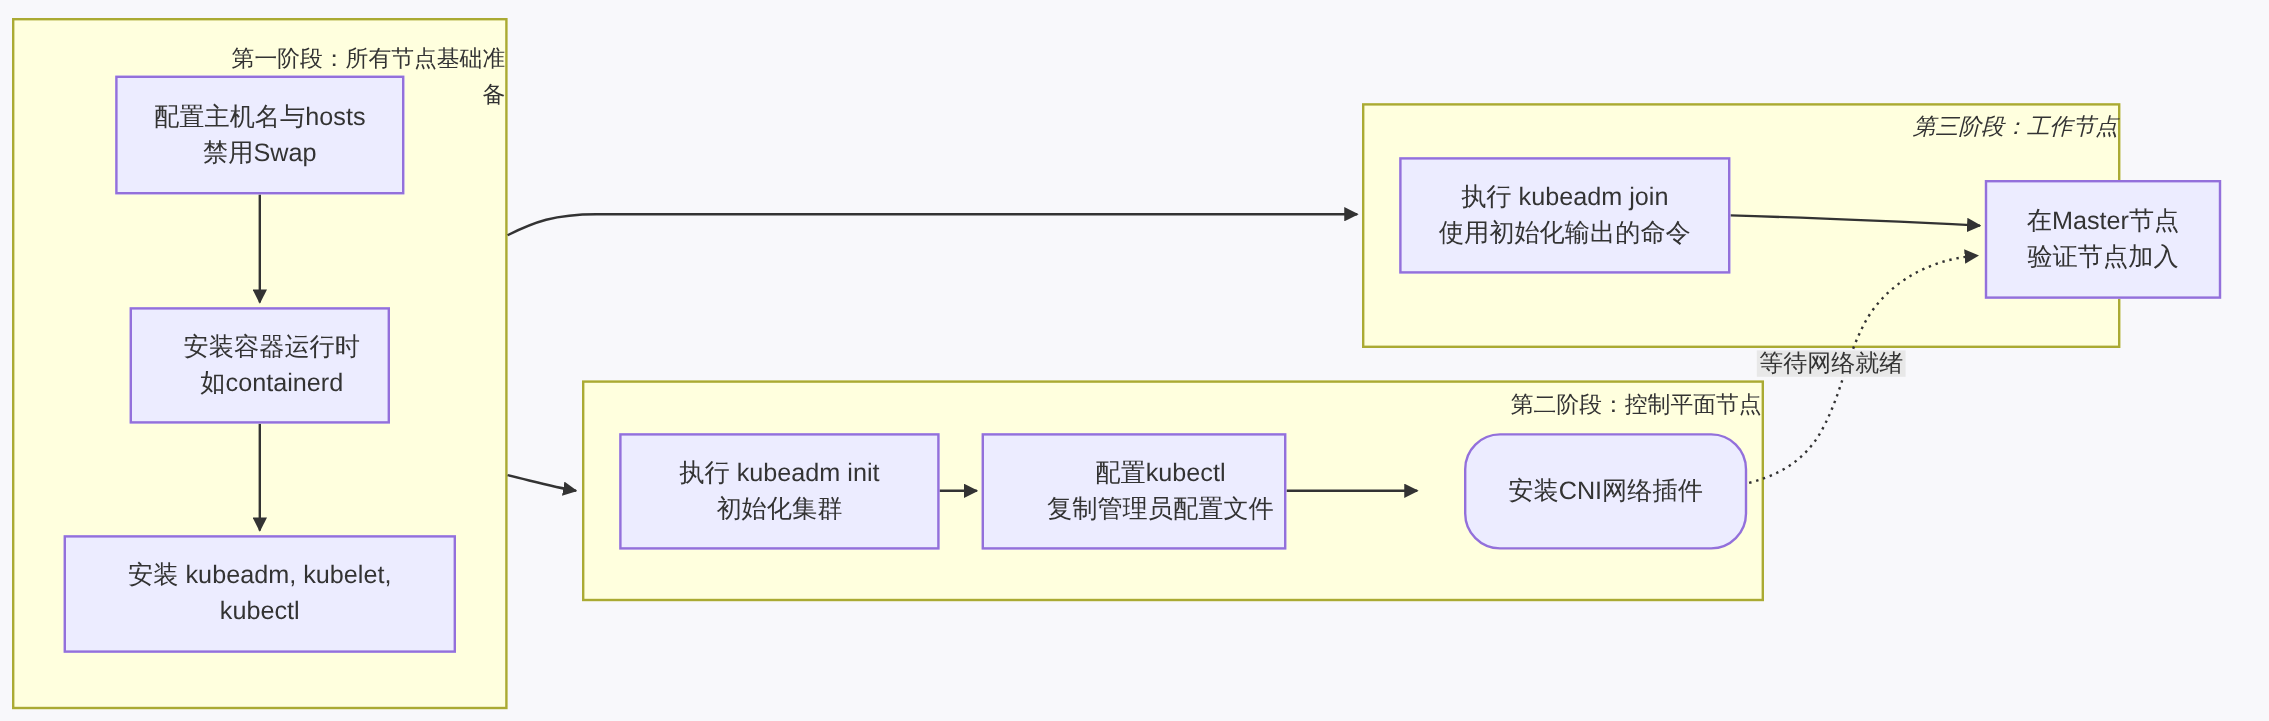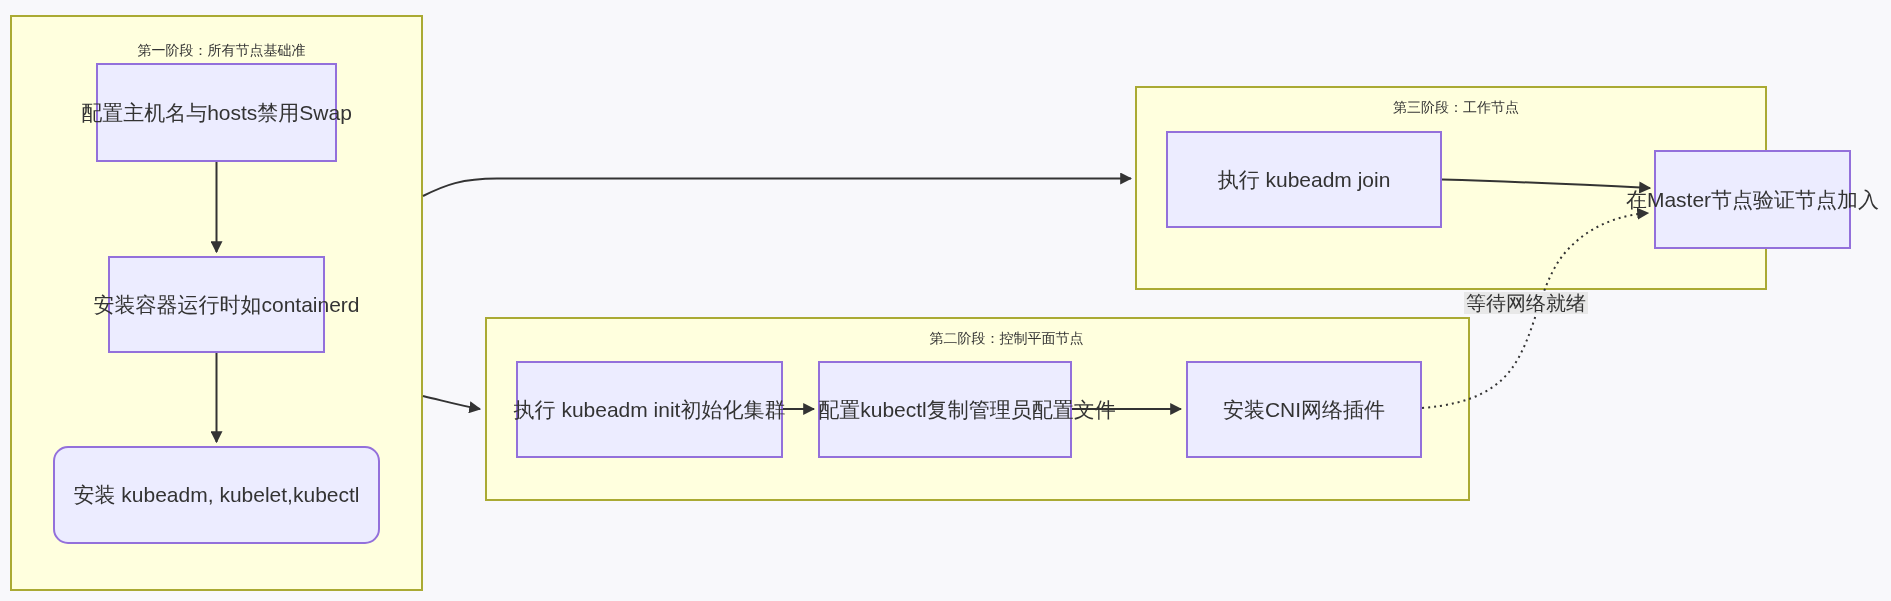--- a/index.html
+++ b/index.html
@@ -10,25 +10,25 @@
     --node-border:#9370db;
     --edge:#333333;
     --text:#333333;
     --edge-label-bg:#e8e8e8;
   }
   html,body{margin:0;padding:0;}
   body{background:var(--background);font-family:"Liberation Sans","DejaVu Sans",sans-serif;color:var(--text);}
   .canvas{position:relative;width:1891px;height:601px;background:var(--background);overflow:hidden;}
 
   .cluster{position:absolute;background:var(--cluster-fill);border:2px solid var(--cluster-border);box-sizing:border-box;z-index:1;}
-  .cluster-title{position:absolute;left:10px;right:0;text-align:center;font-size:14px;line-height:30px;color:var(--text);white-space:nowrap;}
+  .cluster-title{position:absolute;left:10px;right:0;text-align:right;font-size:19px;line-height:30px;color:var(--text);white-space:nowrap;}
   .cluster-title.wrap{white-space:normal;}
 
   .node{position:absolute;background:var(--node-fill);border:2px solid var(--node-border);box-sizing:border-box;
-        display:flex;flex-direction:row;justify-content:center;align-items:center;
+        display:flex;flex-direction:column;justify-content:center;align-items:center;
         font-size:21px;line-height:30px;text-align:center;z-index:3;}
   .node span{display:block;white-space:nowrap;}
 
   svg.edges{position:absolute;left:0;top:0;z-index:2;pointer-events:none;}
   .edge{fill:none;stroke:var(--edge);stroke-width:2;marker-end:url(#arrowhead);}
   .edge.dotted{stroke-dasharray:2 4;}
 
   .edge-label{position:absolute;background:var(--edge-label-bg);font-size:20px;line-height:22px;padding:0 2px;
               white-space:nowrap;z-index:4;color:var(--text);}
 </style>
@@ -37,21 +37,21 @@
 
 <div class="canvas">
 
   <div class="cluster" style="left:10px;top:15px;width:413px;height:576px;">
     <div class="cluster-title wrap" style="top:18px;">
       <span>第一阶段：所有节点基础准</span><br>
       <span>备</span>
     </div>
   </div>
 
-  <div class="cluster" style="left:1135px;top:86px;width:632px;height:204px;">
+  <div class="cluster" style="left:1135px;top:86px;width:632px;height:204px;font-style:italic;">
     <div class="cluster-title" style="top:4px;">第三阶段：工作节点</div>
   </div>
 
   <div class="cluster" style="left:485px;top:317px;width:985px;height:184px;">
     <div class="cluster-title" style="top:4px;padding-left:48px;">第二阶段：控制平面节点</div>
   </div>
 
   <svg class="edges" width="1891" height="601" viewBox="0 0 1891 601">
     <defs>
       <marker id="arrowhead" viewBox="0 0 10 10" refX="9" refY="5" markerUnits="userSpaceOnUse" markerWidth="12" markerHeight="12" orient="auto">
@@ -69,39 +69,40 @@
   </svg>
 
   <div class="node" style="left:96px;top:63px;width:241px;height:99px;">
     <span>配置主机名与hosts</span>
     <span>禁用Swap</span>
   </div>
   <div class="node" style="left:108px;top:256px;width:217px;height:97px;padding-left:20px;">
     <span>安装容器运行时</span>
     <span>如containerd</span>
   </div>
-  <div class="node" style="left:53px;top:446px;width:327px;height:98px;border-radius:15px;">
+  <div class="node" style="left:53px;top:446px;width:327px;height:98px;">
     <span>安装 kubeadm, kubelet,</span>
     <span>kubectl</span>
   </div>
 
   <div class="node" style="left:516px;top:361px;width:267px;height:97px;">
     <span>执行 kubeadm init</span>
     <span>初始化集群</span>
   </div>
   <div class="node" style="left:818px;top:361px;width:254px;height:97px;padding-left:44px;">
     <span>配置kubectl</span>
     <span>复制管理员配置文件</span>
   </div>
-  <div class="node" style="left:1186px;top:361px;width:236px;height:97px;">
+  <div class="node" style="left:1220px;top:361px;width:236px;height:97px;border-radius:30px;">
     <span>安装CNI网络插件</span>
   </div>
 
   <div class="node" style="left:1166px;top:131px;width:276px;height:97px;">
     <span>执行 kubeadm join</span>
+    <span>使用初始化输出的命令</span>
   </div>
   <div class="node" style="left:1654px;top:150px;width:197px;height:99px;">
     <span>在Master节点</span>
     <span>验证节点加入</span>
   </div>
 
   <div class="edge-label" style="left:1464px;top:292px;">等待网络就绪</div>
 
 </div>
 

